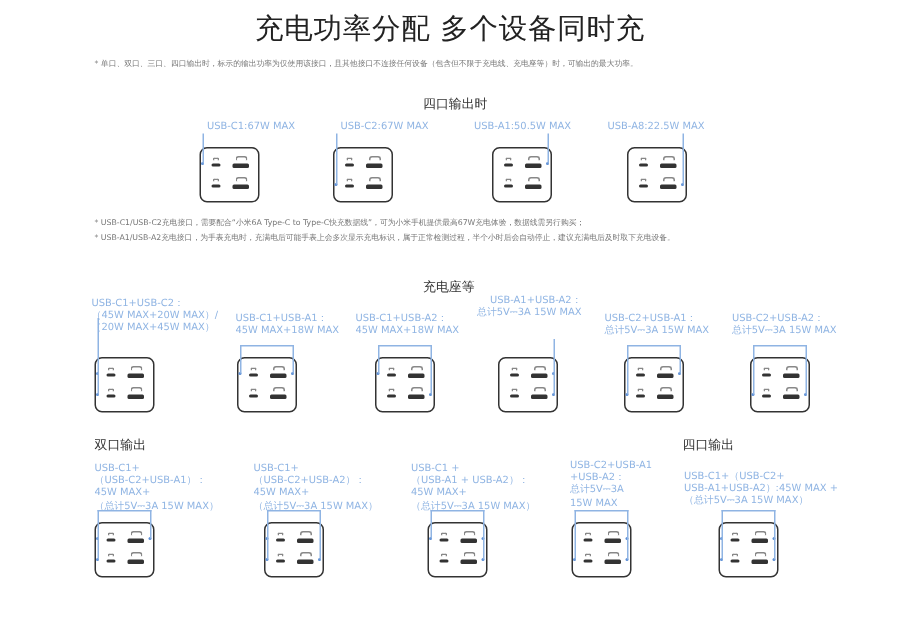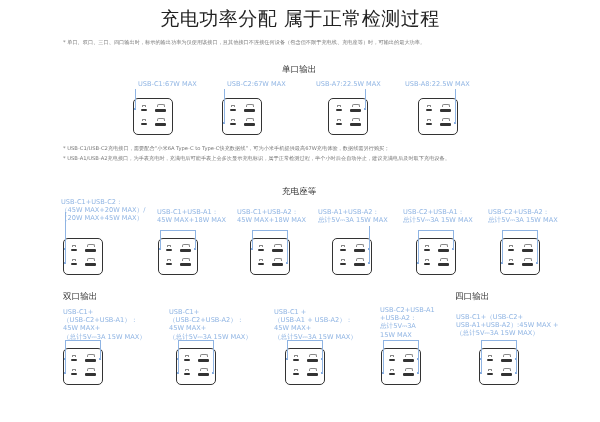--- a/index.html
+++ b/index.html
@@ -16,24 +16,24 @@
     .port.a { width: 11px; height: 3px; border-radius: 1px; }
     .port-top { position: absolute; border: 0.6px solid #888; border-bottom: none; }
     .port-top.c { width: 4px; height: 2px; border-radius: 1px 1px 0 0; }
     .port-top.a { width: 8px; height: 3px; border-radius: 2px 2px 0 0; }
     .line { position: absolute; background: #8fb4e3; }
     .dot { position: absolute; width: 2px; height: 2px; background: #5d8fd6; border-radius: 1px; }
   </style>
 </head>
 <body>
 
-<div class="abs title">充电功率分配  属于正常检测过程</div>
+<div class="abs title">充电功率分配  多个设备同时充</div>
 <div class="abs note" style="left:63px; top:39px;">* 单口、双口、三口、四口输出时，标示的输出功率为仅使用该接口，且其他接口不连接任何设备（包含但不限于充电线、充电座等）时，可输出的最大功率。</div>
 
-<div class="abs section-title" style="left:282px; top:64px;">单口输出</div>
+<div class="abs section-title" style="left:282px; top:64px;">四口输出时</div>
 
 <div id="single-section">
     <div class="abs" style="left: 138px; top: 80px;">
       <div class="lbl">USB-C1:67W MAX</div>
     </div>
     <div class="abs" style="left: 133px; top: 98px;">
       <div class="abs charger" style="left: 0px; top: 0px;">
         <div class="port-top c" style="left: 8px; top: 6px;"></div>
         <div class="port c" style="left: 7px; top: 10px;"></div>
         <div class="port-top c" style="left: 8px; top: 20px;"></div>
@@ -57,21 +57,21 @@
         <div class="port c" style="left: 7px; top: 24px;"></div>
         <div class="port-top a" style="left: 22.5px; top: 5px;"></div>
         <div class="port a" style="left: 21px; top: 10px;"></div>
         <div class="port-top a" style="left: 22.5px; top: 19px;"></div>
         <div class="port a" style="left: 21px; top: 24px;"></div>
       </div>
       <div class="dot" style="left: 1px; top: 24px;"></div>
       <div class="line" style="left: 2px; width: 1px; top: -9px; height: 34px;"></div>
     </div>
     <div class="abs" style="left: 316px; top: 80px;">
-      <div class="lbl">USB-A7:22.5W MAX</div>
+      <div class="lbl">USB-A1:50.5W MAX</div>
     </div>
     <div class="abs" style="left: 328px; top: 98px;">
       <div class="abs charger" style="left: 0px; top: 0px;">
         <div class="port-top c" style="left: 8px; top: 6px;"></div>
         <div class="port c" style="left: 7px; top: 10px;"></div>
         <div class="port-top c" style="left: 8px; top: 20px;"></div>
         <div class="port c" style="left: 7px; top: 24px;"></div>
         <div class="port-top a" style="left: 22.5px; top: 5px;"></div>
         <div class="port a" style="left: 21px; top: 10px;"></div>
         <div class="port-top a" style="left: 22.5px; top: 19px;"></div>
@@ -159,21 +159,21 @@
         <div class="port a" style="left: 21px; top: 10px;"></div>
         <div class="port-top a" style="left: 22.5px; top: 19px;"></div>
         <div class="port a" style="left: 21px; top: 24px;"></div>
       </div>
       <div class="dot" style="left: 1px; top: 10px;"></div>
       <div class="dot" style="left: 36px; top: 24px;"></div>
       <div class="line" style="left: 2px; width: 36px; top: -8px; height: 1px;"></div>
       <div class="line" style="left: 2px; width: 1px; top: -8px; height: 19px;"></div>
       <div class="line" style="left: 37px; width: 1px; top: -8px; height: 33px;"></div>
     </div>
-    <div class="abs" style="left: 318px; top: 208px;">
+    <div class="abs" style="left: 318px; top: 196px; text-align: right;">
       <div class="lbl">USB-A1+USB-A2：</div>
       <div class="lbl">总计5V⎓3A 15W MAX</div>
     </div>
     <div class="abs" style="left: 332px; top: 238px;">
       <div class="abs charger" style="left: 0px; top: 0px;">
         <div class="port-top c" style="left: 8px; top: 6px;"></div>
         <div class="port c" style="left: 7px; top: 10px;"></div>
         <div class="port-top c" style="left: 8px; top: 20px;"></div>
         <div class="port c" style="left: 7px; top: 24px;"></div>
         <div class="port-top a" style="left: 22.5px; top: 5px;"></div>

